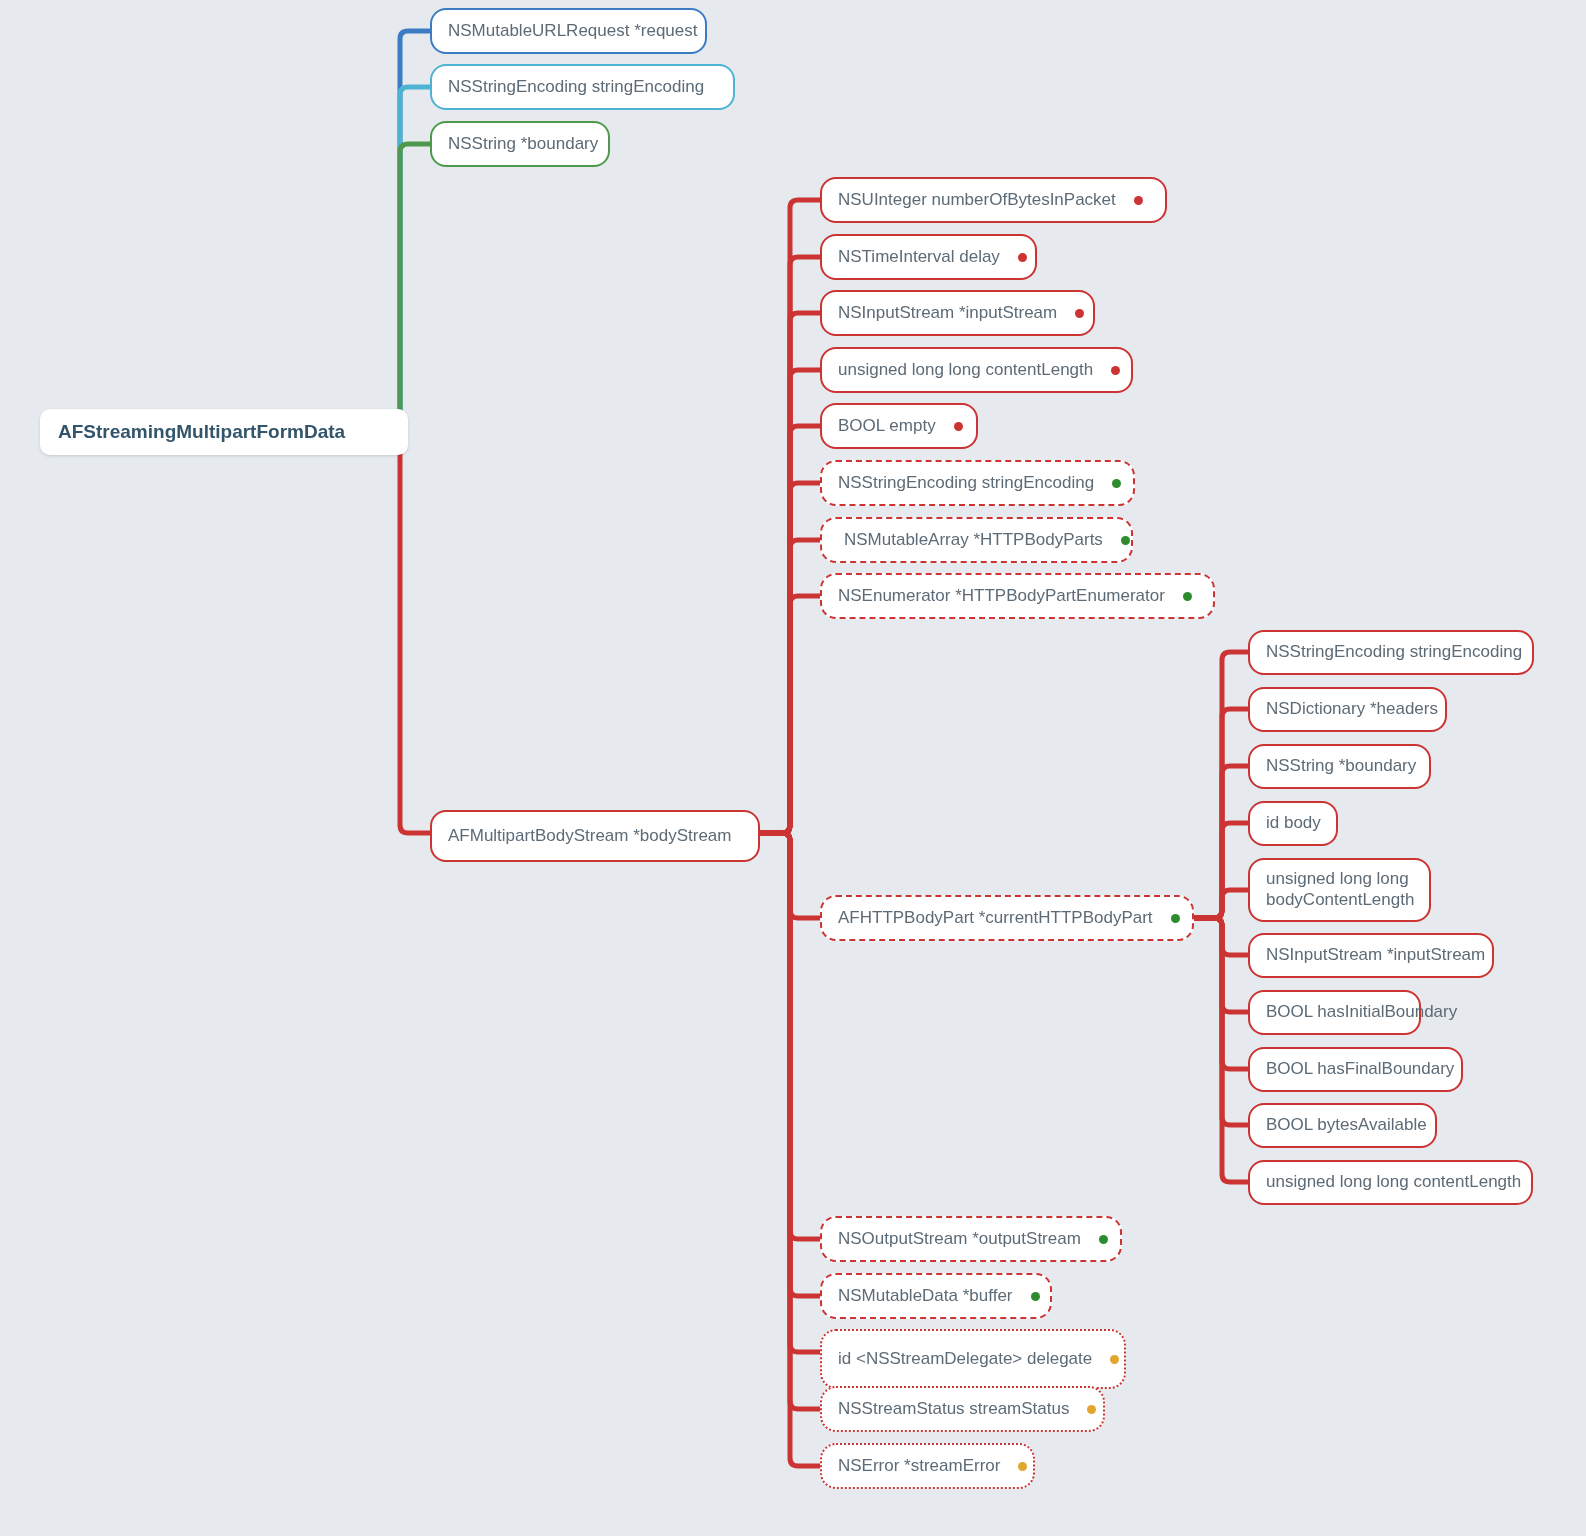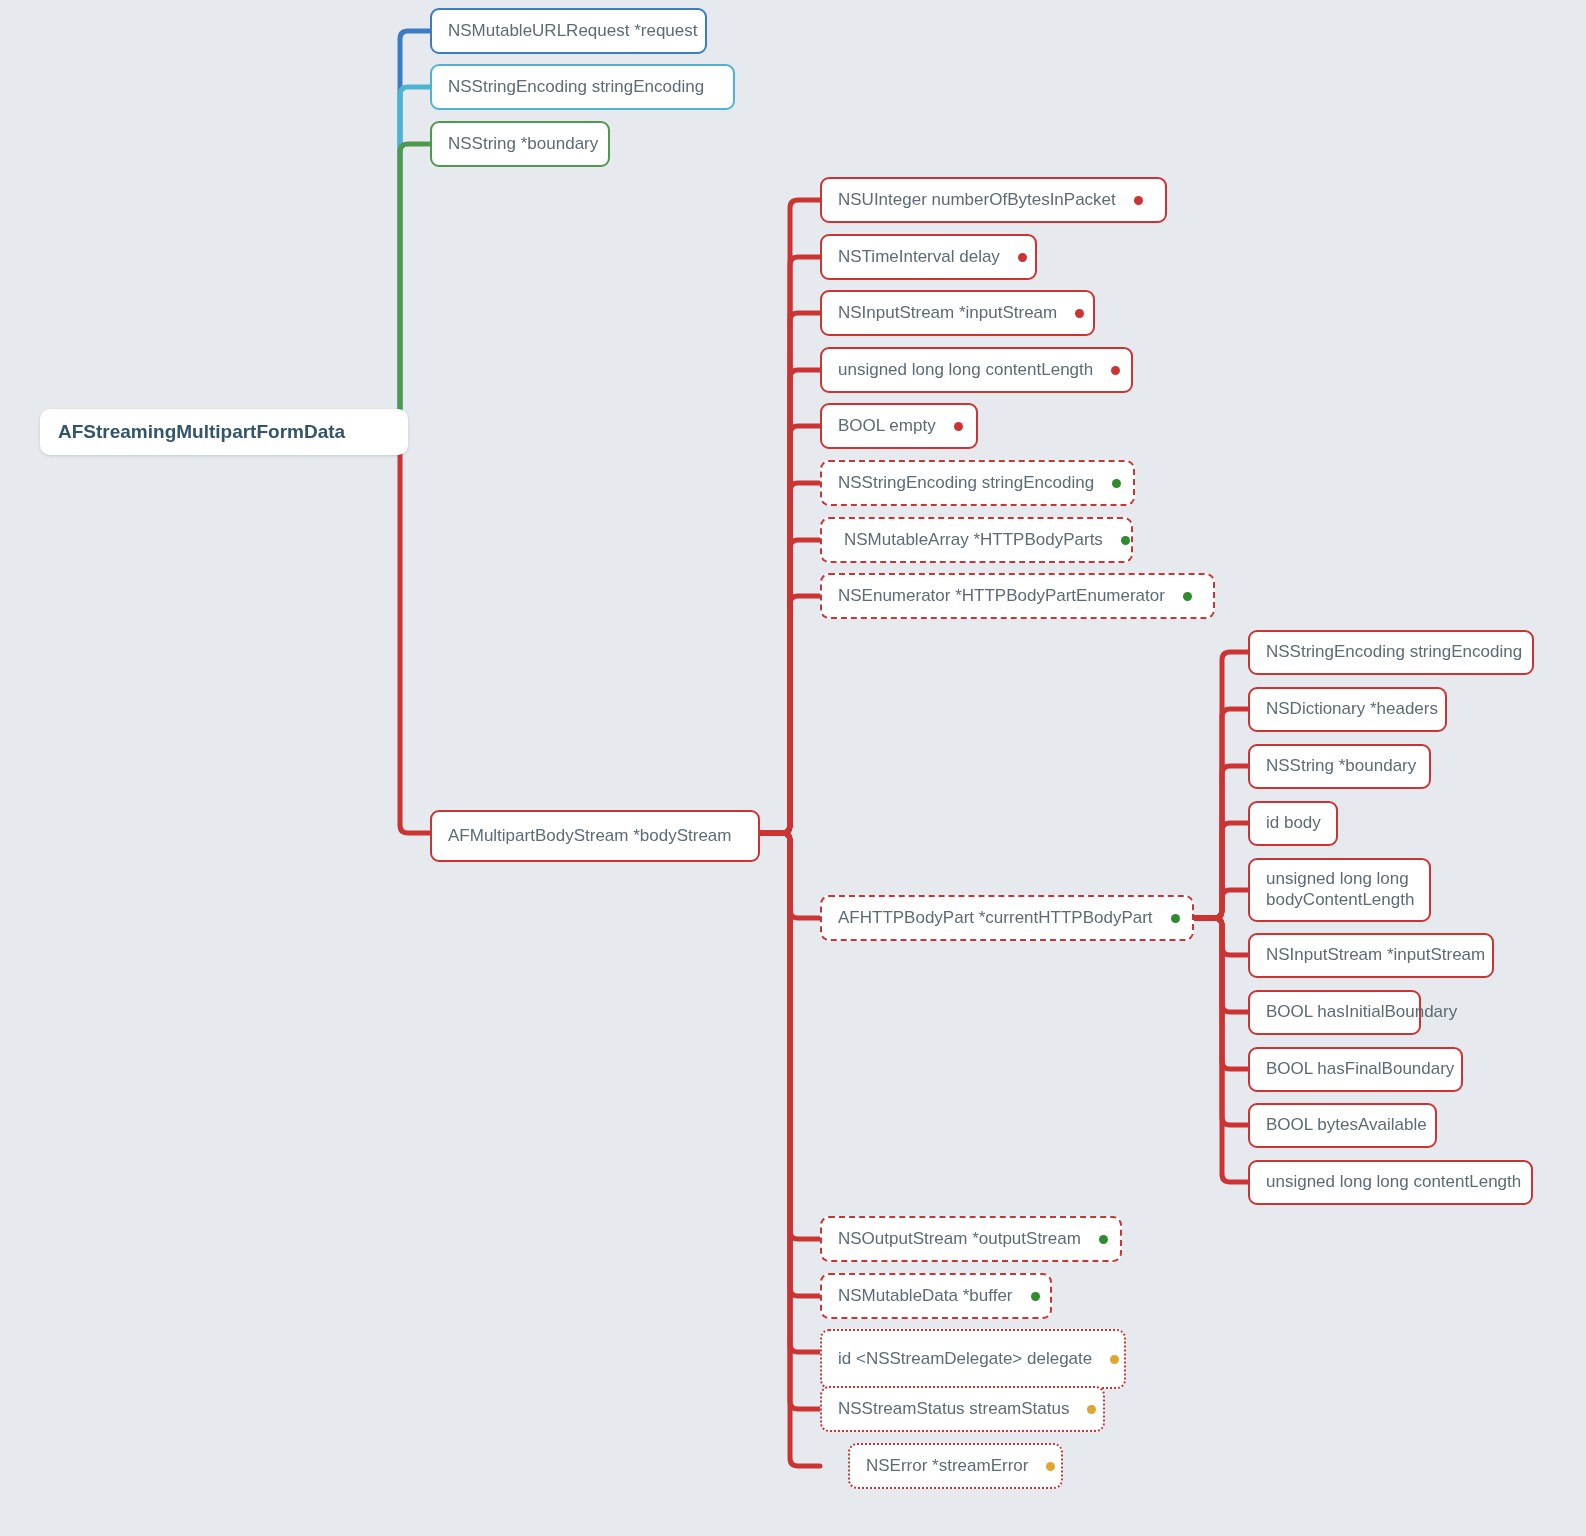--- a/index.html
+++ b/index.html
@@ -23,21 +23,21 @@
     left: 0;
     top: 0;
     width: 1586px;
     height: 1536px;
     pointer-events: none;
   }
   .node {
     position: absolute;
     box-sizing: border-box;
     background: #ffffff;
-    border-radius: 9px;
+    border-radius: 16px;
     display: flex;
     align-items: center;
     color: #5d6b76;
     font-size: 17px;
     line-height: 1.22;
     white-space: nowrap;
     padding: 0 16px;
   }
   .node .lbl {
     display: block;
@@ -165,21 +165,21 @@
       <span class="dot" style="background: rgb(46, 139, 46);"></span>
     </div>
     <div class="node bs-dotted" style="left: 820px; top: 1329px; width: 306px; height: 60px; border-color: rgb(204, 51, 51);">
       <span class="lbl">id &lt;NSStreamDelegate&gt; delegate</span>
       <span class="dot" style="background: rgb(224, 166, 46);"></span>
     </div>
     <div class="node bs-dotted" style="left: 820px; top: 1386px; width: 285px; height: 46px; border-color: rgb(204, 51, 51);">
       <span class="lbl">NSStreamStatus streamStatus</span>
       <span class="dot" style="background: rgb(224, 166, 46);"></span>
     </div>
-    <div class="node bs-dotted" style="left: 820px; top: 1443px; width: 215px; height: 46px; border-color: rgb(204, 51, 51); margin-left: 28px;">
+    <div class="node bs-dotted" style="left: 820px; top: 1443px; width: 215px; height: 46px; border-color: rgb(204, 51, 51);">
       <span class="lbl">NSError *streamError</span>
       <span class="dot" style="background: rgb(224, 166, 46);"></span>
     </div>
     <div class="node bs-solid" style="left: 1248px; top: 630px; width: 286px; height: 45px; border-color: rgb(204, 51, 51);">
       <span class="lbl">NSStringEncoding stringEncoding</span>
     </div>
     <div class="node bs-solid" style="left: 1248px; top: 687px; width: 199px; height: 45px; border-color: rgb(204, 51, 51);">
       <span class="lbl">NSDictionary *headers</span>
     </div>
     <div class="node bs-solid" style="left: 1248px; top: 744px; width: 183px; height: 45px; border-color: rgb(204, 51, 51);">

